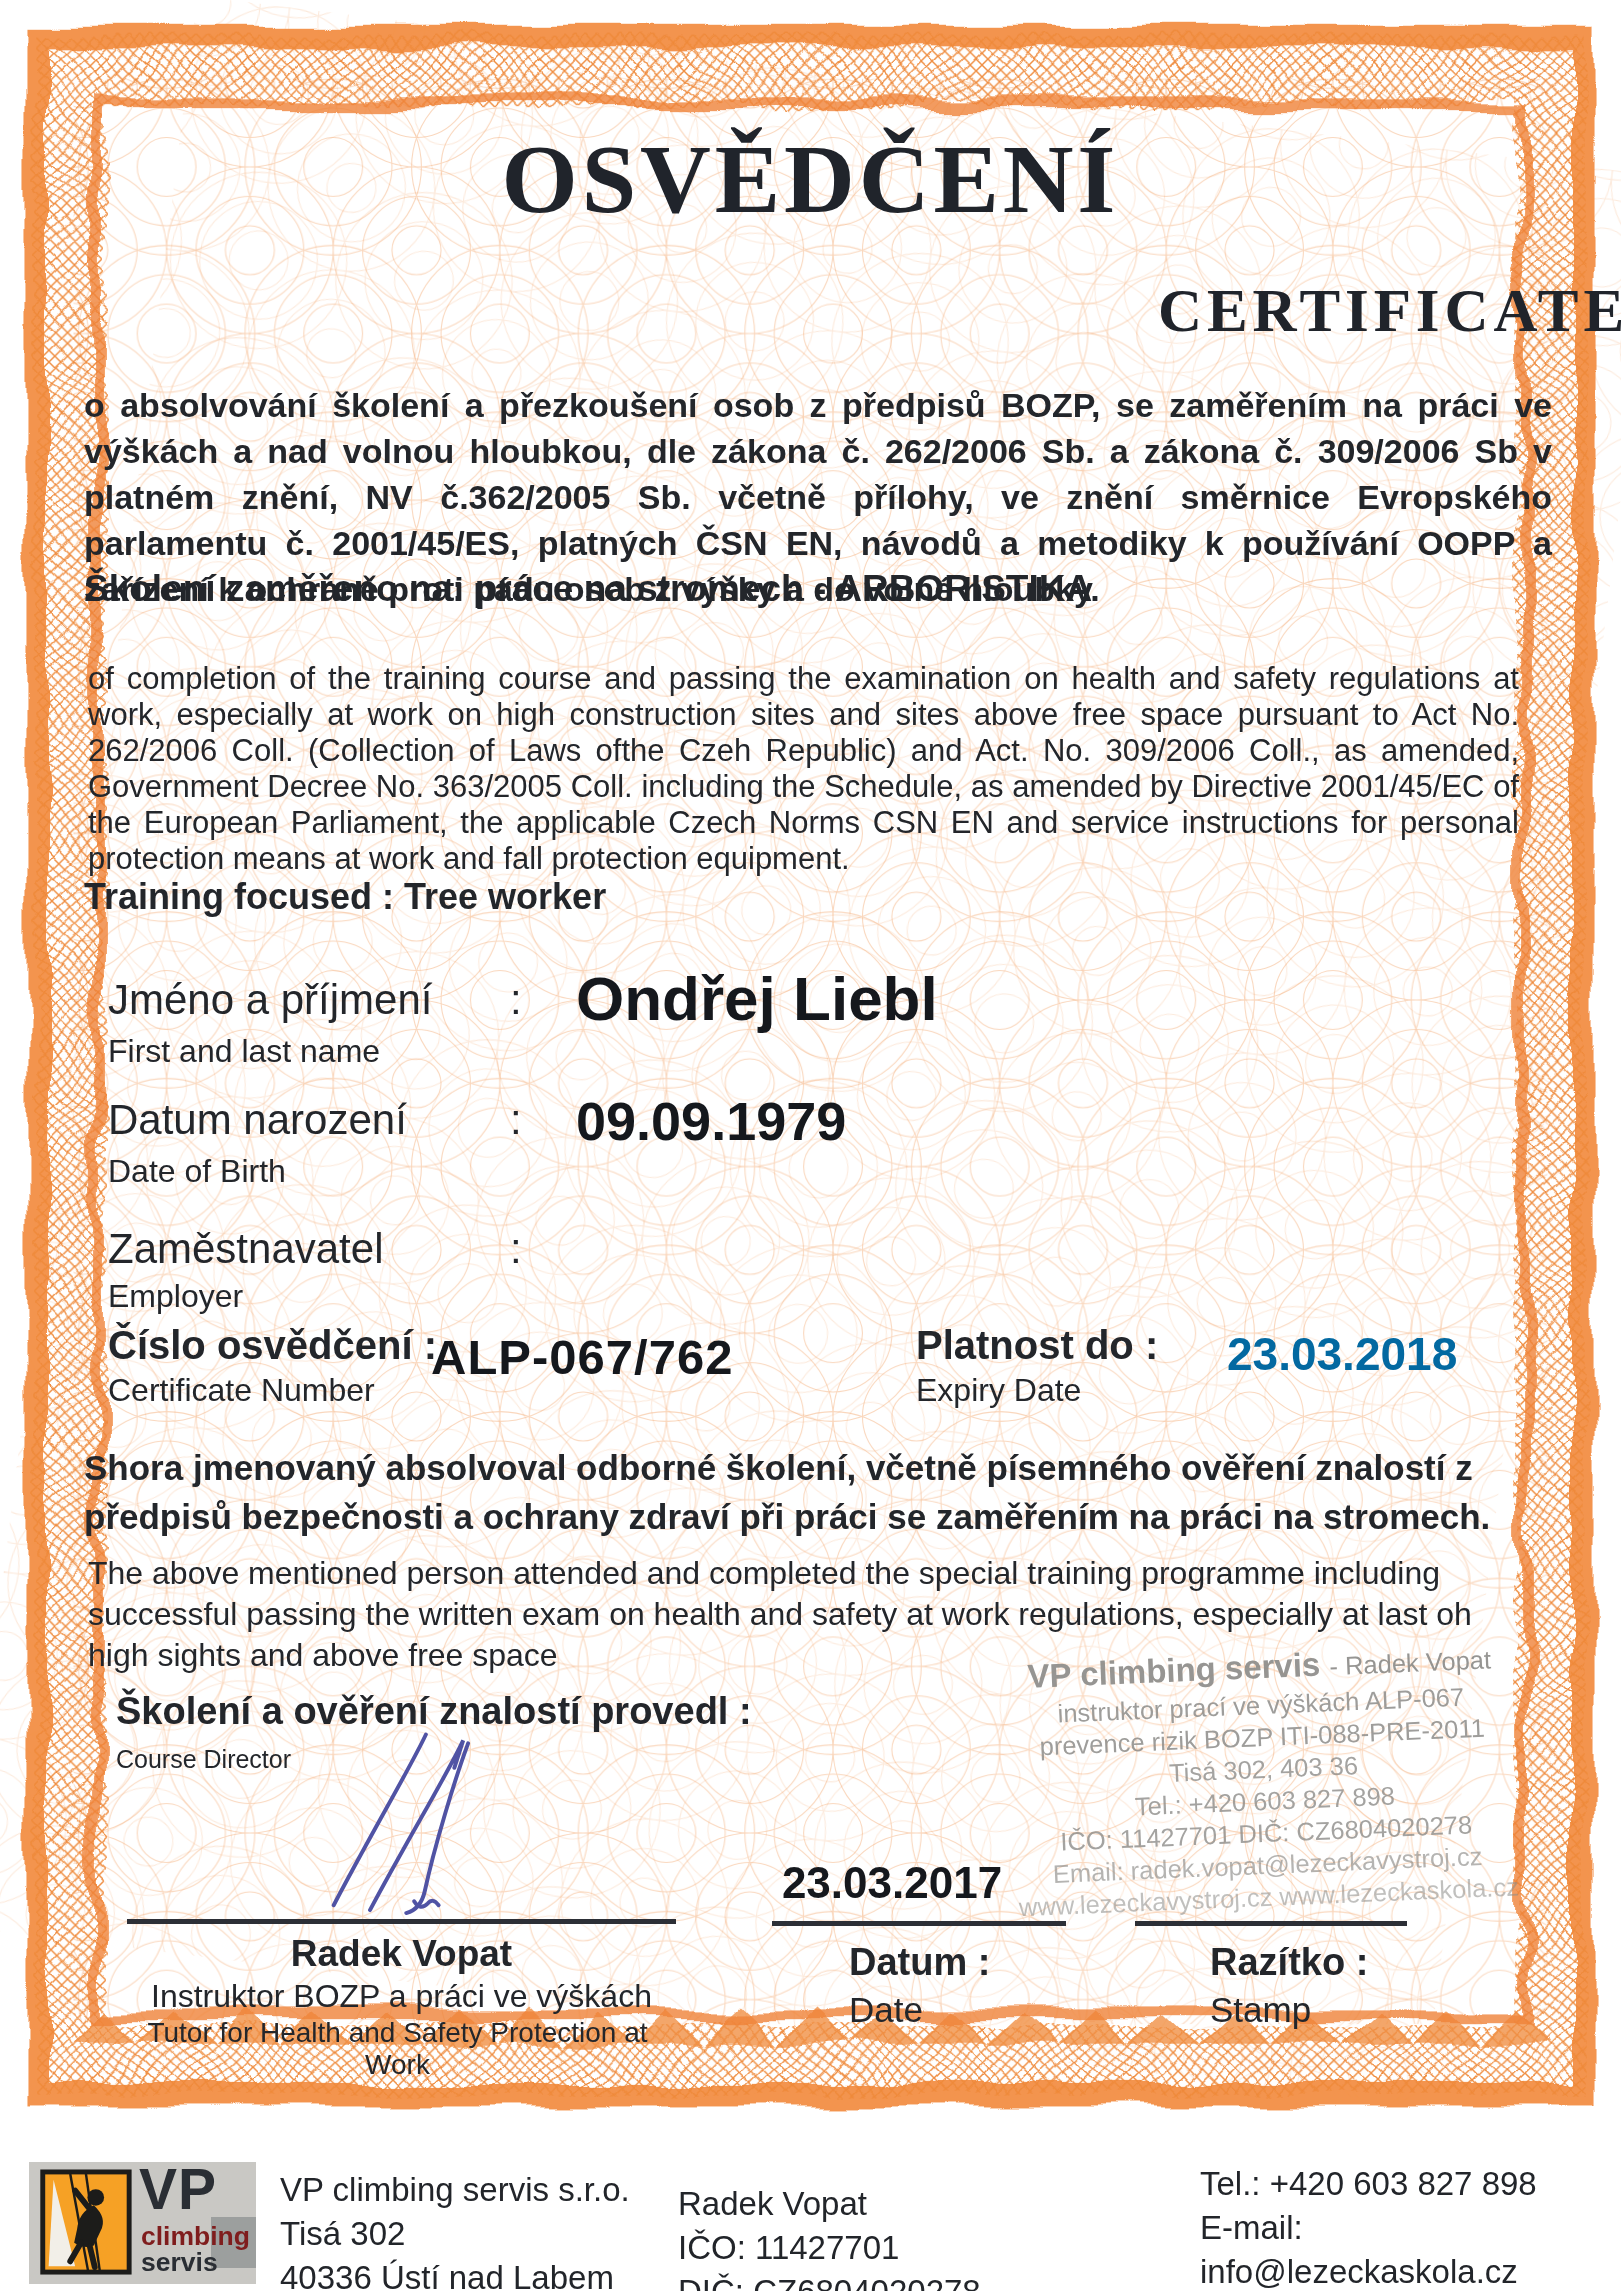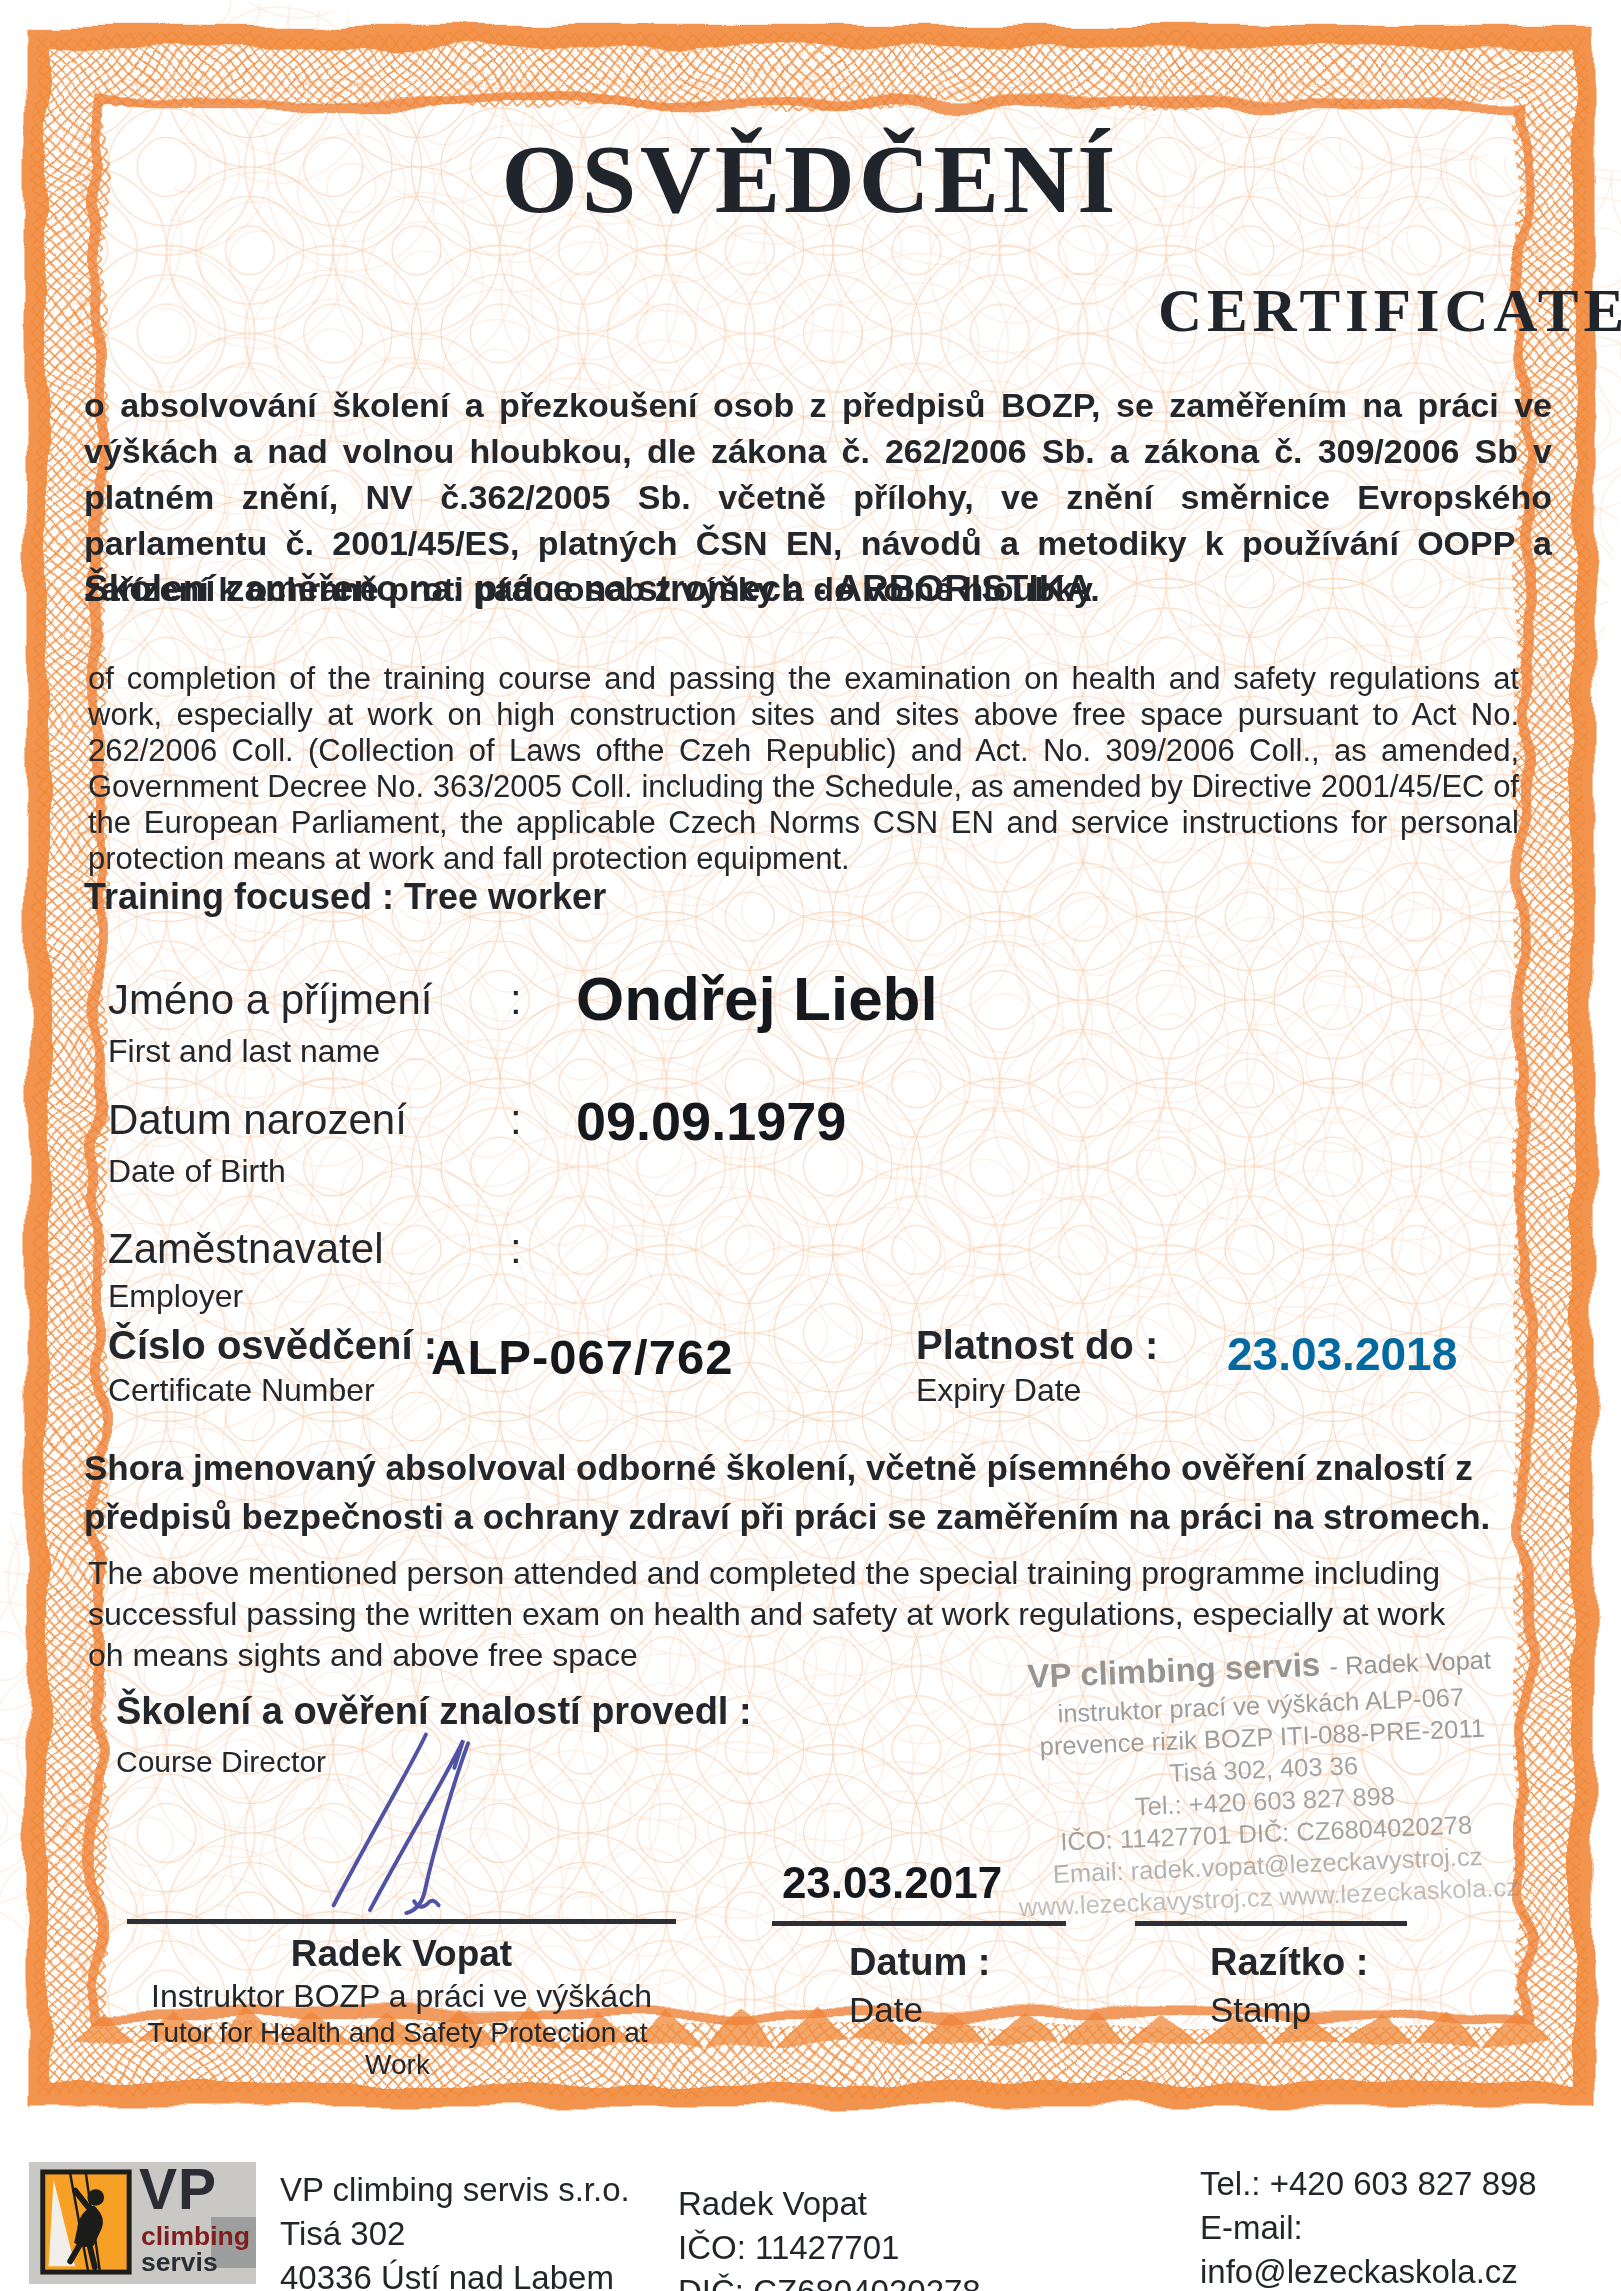--- a/index.html
+++ b/index.html
@@ -27,21 +27,21 @@
   .val-exp{font-weight:bold;font-size:46px;color:#0369a1;}
   .statement-cz{left:84px;top:1443px;width:1458px;font-weight:bold;font-size:35px;line-height:49px;}
   .statement-en{left:88px;top:1553px;width:1392px;font-size:32px;line-height:41px;}
   .stamp{left:980px;top:1647px;width:568px;text-align:center;color:#8e8d8a;
     transform:rotate(-2.4deg);line-height:32px;font-size:25.5px;}
   .stamp .l1{font-size:33px;font-weight:bold;opacity:.92;line-height:39px;}
   .stamp .l1 .suffix{font-size:25.5px;font-weight:normal;}
   .stamp .l2{opacity:.85;} .stamp .l3{opacity:.85;} .stamp .l4{opacity:.8;}
   .stamp .l5{opacity:.8;} .stamp .l6{opacity:.8;} .stamp .l7{opacity:.65;} .stamp .l8{opacity:.55;}
   .dir-label{left:116px;top:1690px;font-weight:bold;font-size:38px;}
-  .dir-sub{left:116px;top:1745px;font-size:30px;}
+  .dir-sub{left:116px;top:1745px;font-size:25px;}
   .sigline{height:4.9px;background:#2c2f36;}
   .sig-name{left:127px;top:1933px;width:549px;text-align:center;font-weight:bold;font-size:37px;}
   .sig-role-cz{left:127px;top:1978px;width:549px;text-align:center;font-size:32px;}
   .sig-role-en{left:123px;top:2017px;width:549px;text-align:center;font-size:28px;}
   .date-val{left:745px;top:1858px;width:294px;text-align:center;font-weight:bold;font-size:44px;color:#15181d;}
   .datum-label{left:849px;top:1941px;font-weight:bold;font-size:38px;}
   .datum-sub{left:849px;top:1990px;font-size:35px;}
   .razitko-label{left:1210px;top:1941px;font-weight:bold;font-size:38px;}
   .razitko-sub{left:1210px;top:1990px;font-size:35px;}
   .footer-col{font-size:33px;line-height:44px;color:#22252a;}
@@ -127,21 +127,21 @@
   <div class="abs val-birth" style="left:576px;top:1219px;"></div>
 
   <div class="abs bold-label" style="left:108px;top:1323px;">Číslo osvědčení :</div>
   <div class="abs fsub" style="left:108px;top:1372px;">Certificate Number</div>
   <div class="abs val-cert" style="left:431px;top:1329px;text-align:center;">ALP-067/762</div>
   <div class="abs bold-label" style="left:916px;top:1323px;">Platnost do :</div>
   <div class="abs fsub" style="left:916px;top:1372px;">Expiry Date</div>
   <div class="abs val-exp" style="left:1227px;top:1327px;">23.03.2018</div>
 
   <div class="abs statement-cz">Shora jmenovaný absolvoval odborné školení, včetně písemného ověření znalostí z předpisů bezpečnosti a ochrany zdraví při práci se zaměřením na práci  na stromech.</div>
-  <div class="abs statement-en">The above mentioned person attended and completed the special training programme including successful passing the written exam on health and safety at work regulations, especially at work oh means sights and above free space</div>
+  <div class="abs statement-en">The above mentioned person attended and completed the special training programme including successful passing the written exam on health and safety at work regulations, especially at last oh high sights and above free space</div>
 
   <div class="abs stamp">
     <div class="l1">
       <span>VP climbing servis</span>
       <span class="suffix">- Radek Vopat</span>
     </div>
     <div class="l2">instruktor prací ve výškách ALP-067</div>
     <div class="l3">prevence rizik BOZP ITI-088-PRE-2011</div>
     <div class="l4">Tisá 302, 403 36</div>
     <div class="l5">Tel.: +420 603 827 898</div>

